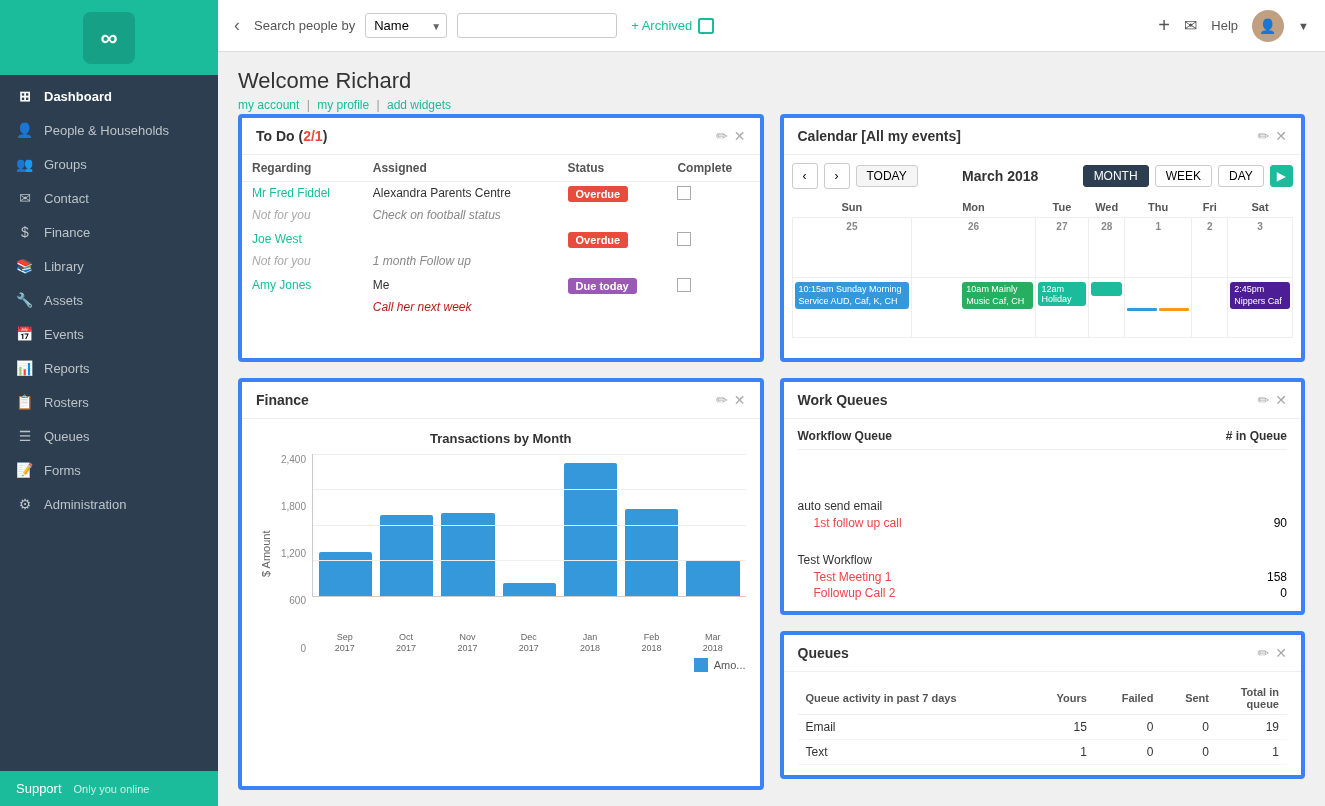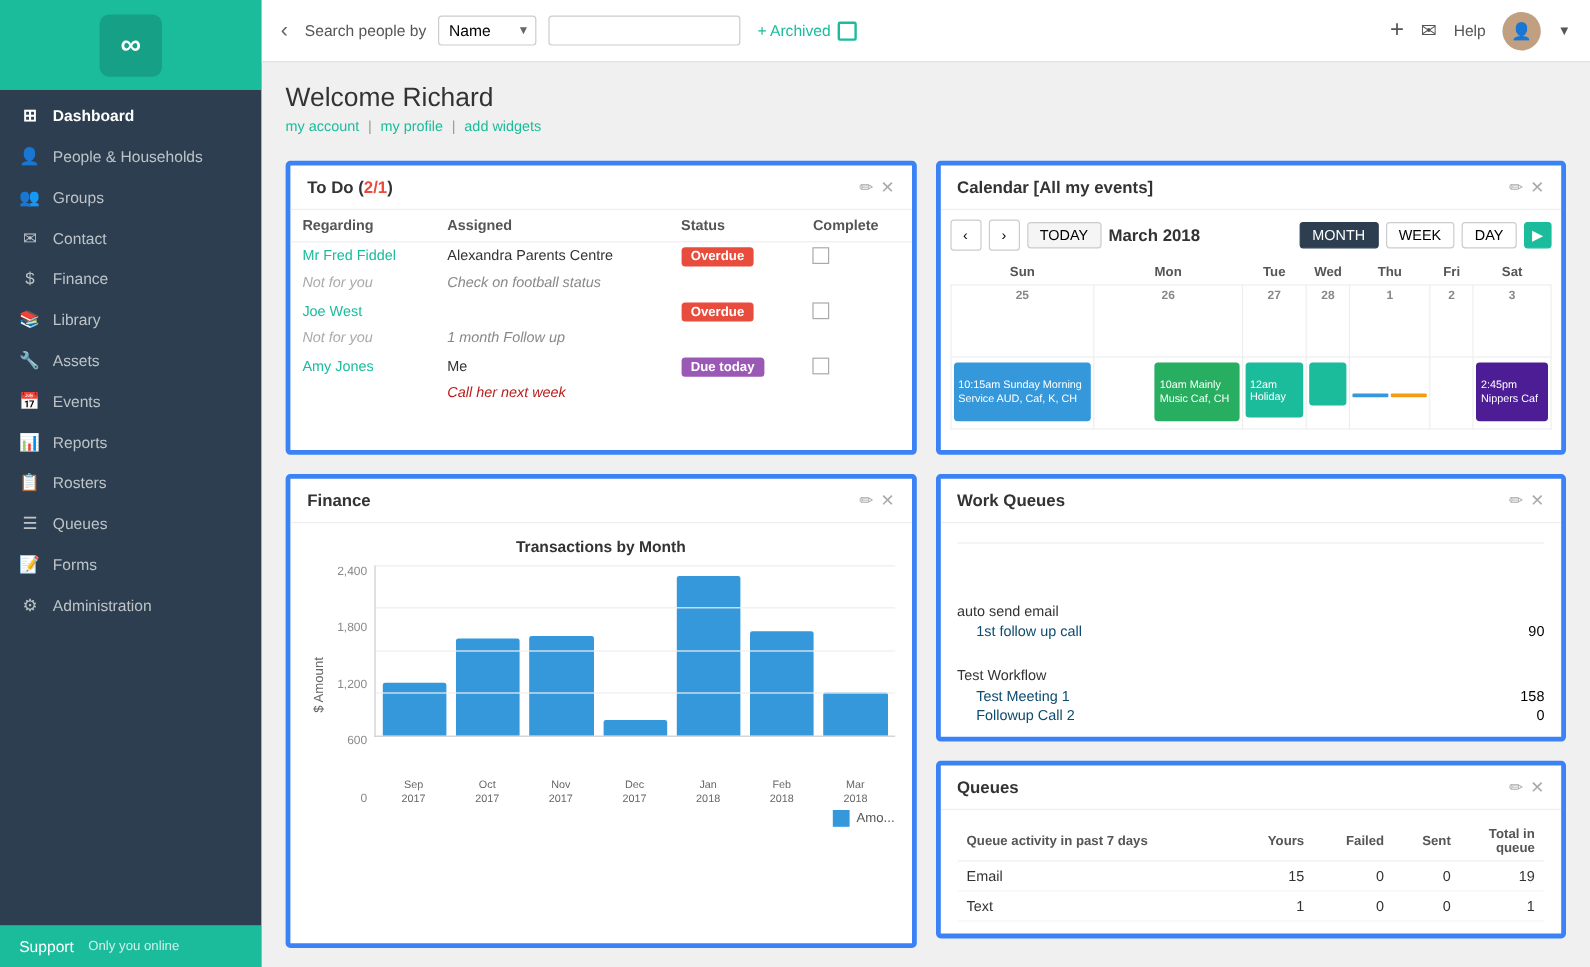--- a/index.html
+++ b/index.html
@@ -148,21 +148,21 @@
     
     #content {
       flex: 1;
       padding: 16px 20px;
       overflow-y: auto;
       display: flex;
       flex-direction: column;
       gap: 0;
     }
     .welcome-title { font-size: 22px; color: #333; font-weight: normal; margin-bottom: 4px; }
-    .welcome-links { font-size: 12px; color: #666; margin-bottom: 22px; }
+    .welcome-links { font-size: 12px; color: #666; margin-bottom: 2px; }
     .welcome-links a { color: #1abc9c; text-decoration: none; }
     .welcome-links span { color: #999; margin: 0 4px; }
     .widget {
       background: white;
       border-radius: 4px;
       border: 4px solid #3b82f6;
       overflow: hidden;
     }
     .widget-header {
       display: flex;
@@ -231,55 +231,55 @@
       font-size: 12px;
     }
     .cal-today-btn {
       border: 1px solid #ccc;
       background: #f5f5f5;
       padding: 3px 10px;
       font-size: 12px;
       cursor: pointer;
       border-radius: 3px;
     }
-    .cal-month-title { flex: 1; font-size: 14px; font-weight: bold; color: #333; }
+    .cal-month-title { flex: 1; text-align: center; font-size: 14px; font-weight: bold; color: #333; }
     .cal-view-btn {
       padding: 3px 10px;
       font-size: 12px;
       cursor: pointer;
       border: 1px solid #ccc;
       background: white;
       border-radius: 3px;
     }
     .cal-view-btn.active { background: #2c3e50; color: white; border-color: #2c3e50; }
     .cal-view-btn.today-active { background: #1abc9c; color: white; border-color: #1abc9c; }
     .cal-grid { width: 100%; border-collapse: collapse; }
     .cal-grid th { font-size: 11px; color: #555; text-align: center; padding: 4px 2px; font-weight: bold; }
     .cal-grid td { font-size: 11px; text-align: center; padding: 2px; vertical-align: top; border: 1px solid #eee; min-width: 36px; min-height: 60px; height: 60px; }
     .cal-grid td.other-month { color: #bbb; }
     .cal-event {
       border-radius: 3px;
-      padding: 13px 4px;
+      padding: 2px 4px;
       font-size: 10px;
       color: white;
       text-align: left;
       margin-top: 2px;
     }
     .cal-event.blue { background: #3498db; }
     .cal-event.green { background: #27ae60; }
     .cal-event.red { background: #4c1d95; }
     .cal-event.span { background: #1abc9c; }
     .cal-date-num { font-size: 10px; color: #888; font-weight: bold; }
 
     
     .wq-body { padding: 10px 14px; }
     .wq-header-row { display: flex; justify-content: space-between; font-size: 12px; font-weight: bold; color: #333; margin-bottom: 6px; }
     .wq-row { display: flex; justify-content: space-between; font-size: 12px; color: #333; padding: 2px 0; margin-top: 47px; }
     .wq-subrow { display: flex; justify-content: space-between; font-size: 12px; padding: 1px 0 1px 16px; }
-    .wq-link { color: #0c4a6e; text-decoration: none; cursor: pointer; }
+    .wq-link { color: #ef4444; text-decoration: none; cursor: pointer; }
     .wq-divider { border: none; border-top: 1px solid #eee; margin: 6px 0; }
 
     
     .queues-body { padding: 10px 14px; }
     .queues-table { width: 100%; border-collapse: collapse; }
     .queues-table th { font-size: 11px; color: #555; text-align: right; padding: 4px 8px; border-bottom: 1px solid #eee; font-weight: bold; }
     .queues-table th:first-child { text-align: left; }
     .queues-table td { font-size: 12px; color: #333; padding: 5px 8px; text-align: right; border-bottom: 1px solid #f5f5f5; }
     .queues-table td:first-child { text-align: left; }
   </style>
@@ -594,20 +594,24 @@
 
       <div style="display:flex;flex-direction:column;gap:16px;">
 
         <div class="widget">
           <div class="widget-header">
             <span class="widget-title">Work Queues</span>
             <span class="widget-edit-icon">✏</span>
             <span class="widget-close-icon">✕</span>
           </div>
           <div class="wq-body">
+            <div class="wq-header-row">
+              <span>Workflow Queue</span>
+              <span># in Queue</span>
+            </div>
             <hr class="wq-divider">
             <div class="wq-row">
               <span>auto send email</span>
               <span></span>
             </div>
             <div class="wq-subrow">
               <a class="wq-link">1st follow up call</a>
               <span>90</span>
             </div>
             <div class="wq-row" style="margin-top:20px;">

